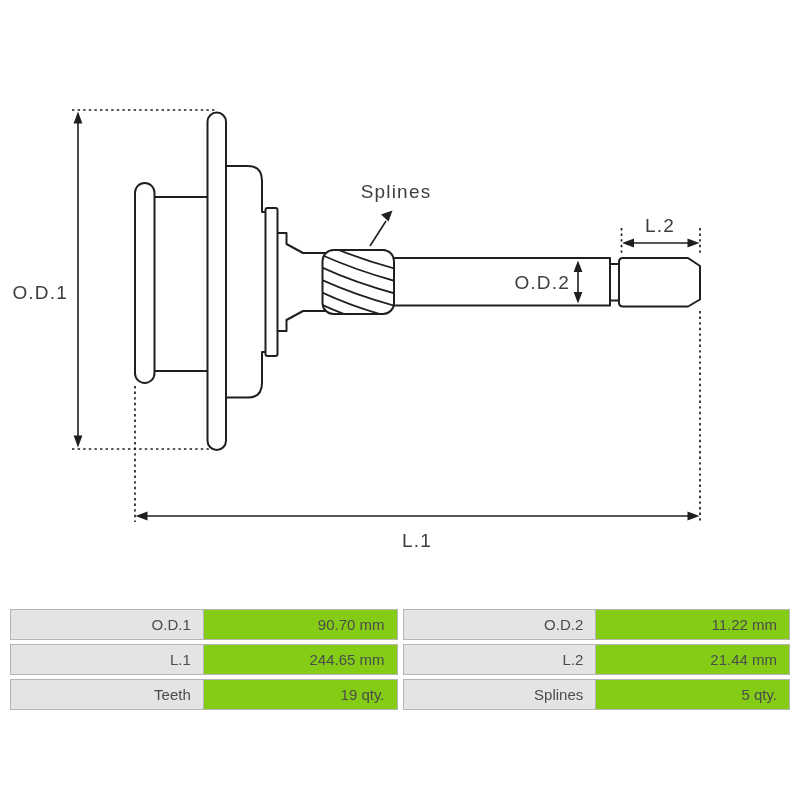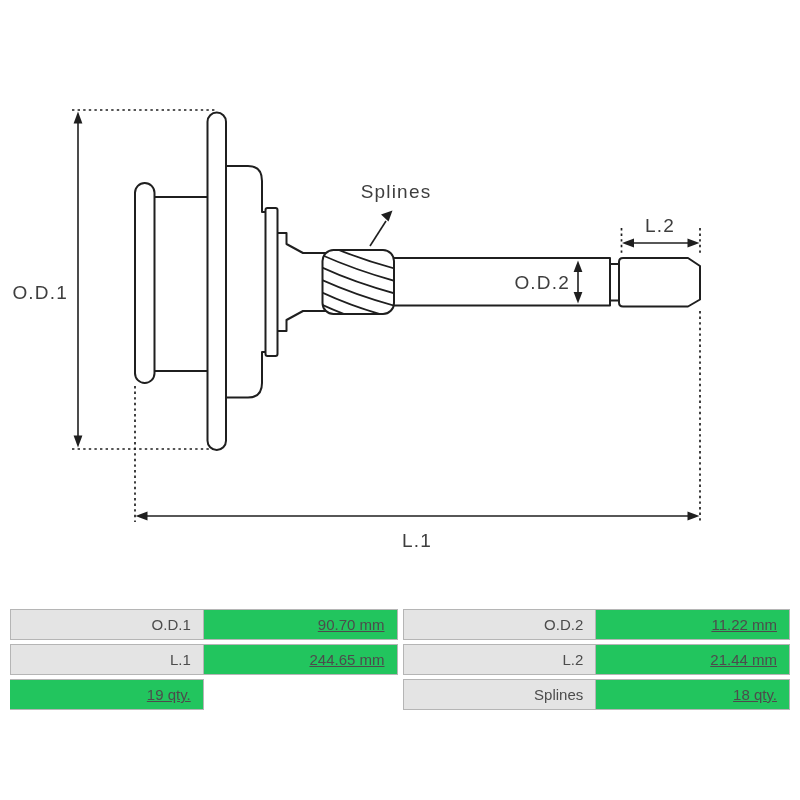--- a/index.html
+++ b/index.html
@@ -27,21 +27,21 @@
 
   
   .spec-table{position:absolute;left:10px;top:609px;width:780px;}
   .spec-row{display:flex;align-items:stretch;margin-bottom:4px;height:31px;}
   .spec-group{display:flex;width:calc(50% - 2.5px);}
   .spec-gap{width:5px;flex:0 0 5px;}
   .cell{width:50%;height:31px;line-height:29px;font-size:15px;color:var(--tbl-text);
     text-align:right;padding-right:12px;border:1px solid var(--tbl-border);
     white-space:nowrap;overflow:hidden;}
   .cell.label{background:var(--tbl-label-bg);}
-  .cell.value{background:#22c55e;border-left:none;text-decoration:underline;}
+  .cell.value{background:#84cc16;border-left:none;}
 </style>
 </head>
 <body>
 
 <div class="stage">
 
   <svg width="800" height="585" viewBox="0 0 800 585">
     <defs>
       <clipPath id="splineClip">
         <rect x="322.5" y="250" width="71.5" height="64" rx="11" ry="11"></rect>
@@ -130,23 +130,24 @@
       </div>
       <div class="spec-gap"></div>
       <div class="spec-group">
         <div class="cell label">L.2</div>
         <div class="cell value">21.44 mm</div>
       </div>
     </div>
 
     <div class="spec-row">
       <div class="spec-group">
+        <div class="cell label">Teeth</div>
         <div class="cell value">19 qty.</div>
       </div>
       <div class="spec-gap"></div>
       <div class="spec-group">
         <div class="cell label">Splines</div>
-        <div class="cell value">18 qty.</div>
+        <div class="cell value">5 qty.</div>
       </div>
     </div>
 
   </div>
 </div>
 
 </body></html>

